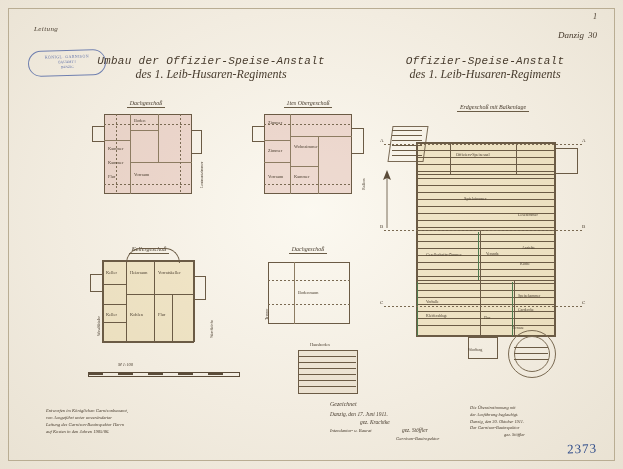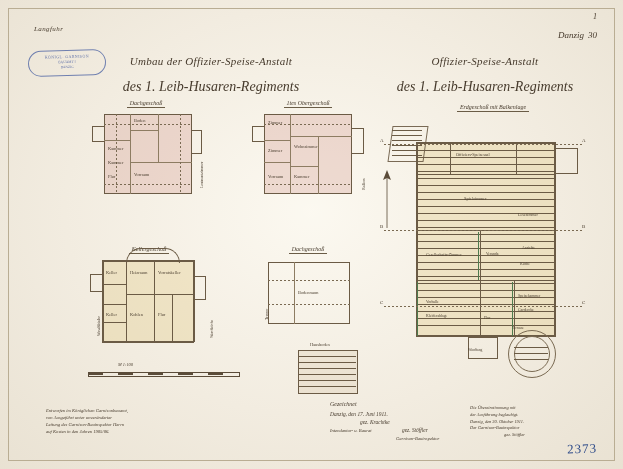--- a/index.html
+++ b/index.html
@@ -54,22 +54,22 @@
   #stamp .s2{font-size:3.6px;}
   #stamp .s3{font-size:3.4px;}
   #title-main{left:0;top:26px;width:623px;text-align:center;}
   #title-main span{font-size:14px;letter-spacing:.6px;}
   #blatt{right:26px;top:24px;text-align:right;}
   #blatt .bn{font-size:9px;}
   #sheetno{right:26px;top:12px;font-size:8px;}
 
   #subtitle-left{left:96px;top:55px;width:230px;text-align:center;}
   #subtitle-right{left:370px;top:55px;width:230px;text-align:center;}
-  .sub1{font-size:11px;letter-spacing:.3px;}
-  .sub2{font-size:14px;margin-top:12px;}
+  .sub1{font-size:11px;letter-spacing:.3px;font-family:Liberation Mono, monospace;}
+  .sub2{font-size:12px;margin-top:0;}
 
   
   .plan{position:absolute;}
   .cap{font-size:6px;text-align:center;color:#463a2c;}
   .caption-ul{border-bottom:1px solid #6a5c46;display:inline-block;padding:0 3px 1px 3px;}
   .wall{position:absolute;background:#6b5b45;}
   .walllt{position:absolute;background:#8d7c62;}
   .pinkfill{position:absolute;background:rgba(208,150,140,0.30);}
   .yellowfill{position:absolute;background:rgba(222,196,120,0.30);}
   .greenline{position:absolute;background:#4e7a4e;}
@@ -109,21 +109,21 @@
   #compass{left:378px;top:170px;width:18px;height:60px;}
   .circle-stamp{position:absolute;border:0.7px solid #7a6a52;border-radius:50%;}
 </style>
 </head>
 <body>
 
 <div id="sheet">
   <div class="frame"></div>
 
   <div class="abs hand" id="hdr-left">
-    <div class="l2 script">Langfuhr</div>
+    <div class="l2 script">Leitung</div>
   </div>
 
   <div id="stamp">
     <div class="s1">KÖNIGL. GARNISON</div>
     <div class="s2">BAUAMT I</div>
     <div class="s3">DANZIG</div>
   </div>
 
 
   <div class="abs script" id="sheetno">1</div>

